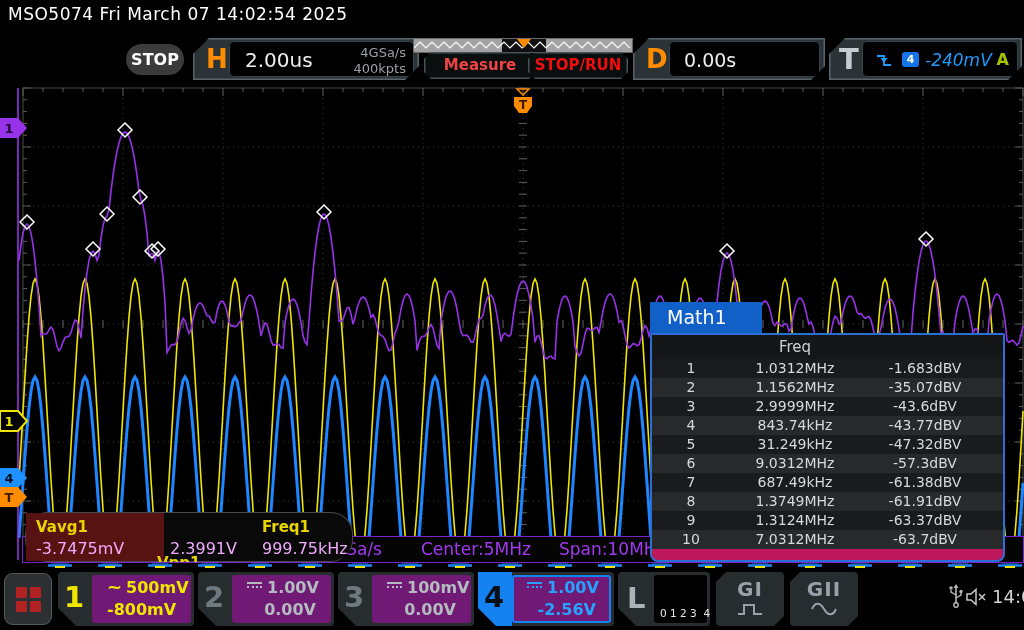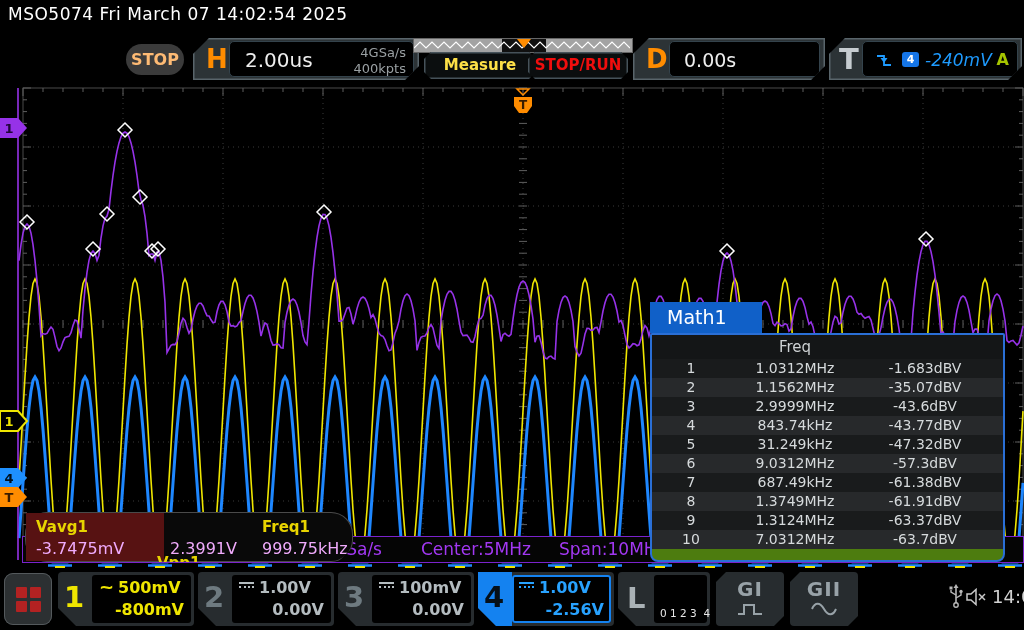--- a/index.html
+++ b/index.html
@@ -5,21 +5,21 @@
   html,body{margin:0;padding:0;background:#000;}
   body{width:1024px;height:630px;position:relative;overflow:hidden;
        font-family:"DejaVu Sans","Liberation Sans",sans-serif;}
   
   .titlebar{position:absolute;left:8px;top:4px;color:#fff;font-size:17px;letter-spacing:.5px;z-index:5;}
   
   .header{position:absolute;left:0;top:30px;width:1024px;height:56px;z-index:5;}
   .logo{position:absolute;left:10px;top:10px;font-family:"DejaVu Serif","Liberation Serif",serif;
         font-weight:bold;font-size:31px;color:#1666c8;letter-spacing:1px;}
   .stopbadge{position:absolute;left:126px;top:14px;width:58px;height:31px;background:#3b3b3b;
-        border-radius:16px;color:#fdba74;font-weight:bold;font-size:16px;text-align:center;line-height:31px;}
+        border-radius:16px;color:#ffffff;font-weight:bold;font-size:16px;text-align:center;line-height:31px;}
   .panel{position:absolute;background:#2c3336;height:42px;top:8px;
         clip-path:polygon(16px 0,100% 0,100% calc(100% - 14px),calc(100% - 14px) 100%,0 100%,0 16px);
         box-shadow:inset 0 0 0 1.5px #59656b;}
   .hpanel{left:193px;width:226px;}
   .dpanel{left:633px;width:192px;}
   .tpanel{left:829px;width:193px;}
   .plabel{position:absolute;font-weight:bold;}
   .orange{color:#ff8c00;}
   .lcd{position:absolute;background:#000;border:1px solid #34434c;border-radius:5px;top:3px;bottom:3px;}
   .hlcd{left:36px;right:5px;}
@@ -28,61 +28,61 @@
   .dlcd{left:36px;right:5px;}
   .dval{position:absolute;left:14px;top:7px;color:#eee;font-size:19px;}
   .tlcd{left:33px;right:4px;}
   .trigbadge{position:absolute;left:39px;top:10px;width:17px;height:15px;background:#1575e8;border-radius:3px;
         color:#fff;font-size:11px;font-weight:bold;text-align:center;line-height:15px;}
   .triglevel{position:absolute;left:62px;top:8px;color:#1e9bff;font-size:17px;font-style:italic;}
   .trigmode{position:absolute;right:8px;top:8px;color:#a5c400;font-size:16px;font-weight:bold;}
   .btn{position:absolute;top:22px;height:27px;background:#0b0e0f;border-radius:5px;
        box-shadow:inset 0 0 0 1.5px #46525a;text-align:center;font-weight:bold;font-size:15px;
        clip-path:polygon(7px 0,calc(100% - 7px) 0,100% 7px,100% calc(100% - 7px),calc(100% - 7px) 100%,7px 100%,0 calc(100% - 7px),0 7px);}
-  .measure{left:424px;width:112px;color:#fde047;line-height:27px;}
+  .measure{left:424px;width:112px;color:#ef4444;line-height:27px;}
   .stoprun{left:528px;width:100px;color:#f00e0e;line-height:27px;}
   .posbar{position:absolute;left:413px;top:8px;width:218px;height:13px;background:#a3a3a3;border:1px solid #666;}
   .poswin{position:absolute;left:88px;top:0;width:44px;height:13px;background:#101010;}
   .postri{position:absolute;left:103px;top:0;width:0;height:0;border-left:7px solid transparent;
         border-right:7px solid transparent;border-top:9px solid #ff8c00;}
   
   .fftbar{position:absolute;left:22px;top:536px;width:1000px;height:25px;background:#050505;
         border:1px solid #7a22cc;z-index:2;color:#a238f2;font-size:17px;}
   .fftbar span{position:absolute;top:2px;}
   .fs1{left:310px;} .fs2{left:398px;} .fs3{left:536px;}
   
   .measbox{position:absolute;left:25px;top:512px;width:328px;height:50px;background:#090909;z-index:3;
         box-shadow:inset 0 0 0 1px #4a4a4a;
         clip-path:polygon(0 0,100% 0,100% calc(100% - 15px),calc(100% - 15px) 100%,0 100%);border-radius:22px;}
   .mhl{position:absolute;left:1px;top:1px;width:138px;height:48px;background:#571212;}
   .mlabel{position:absolute;top:6px;color:#e8d400;font-size:15px;font-weight:bold;}
   .mvalue{position:absolute;top:27px;color:#f0abfc;font-size:16px;}
   
   .mathtab{position:absolute;left:650px;top:302px;width:112px;height:31px;background:#1060c8;z-index:4;
         color:#fff;font-size:19px;line-height:31px;padding-left:17px;box-sizing:border-box;}
-  .mathbody{position:absolute;left:650px;top:333px;width:355px;height:229px;background:#4d7c0f;z-index:4;
+  .mathbody{position:absolute;left:650px;top:333px;width:355px;height:229px;background:#be185d;z-index:4;
         border:2px solid #2a6fd6;border-radius:2px 2px 8px 8px;box-sizing:border-box;overflow:hidden;}
   .mrow{display:flex;height:19px;line-height:19px;color:#d6dadc;font-size:14px;}
   .mhead{height:24px;line-height:24px;background:#141617;color:#cdd1d3;font-size:15px;}
   .c-idx{width:78px;text-align:center;}
   .c-freq{width:130px;text-align:center;}
   .c-amp{width:130px;text-align:center;}
   #mrows .mrow:nth-child(odd){background:#191b1c;}
   #mrows .mrow:nth-child(even){background:#27292b;}
   
   .bottombar{position:absolute;left:0;top:568px;width:1024px;height:62px;background:#000;z-index:5;}
   .menutile{position:absolute;left:4px;top:5px;width:48px;height:52px;background:#2c3032;border-radius:9px;
         box-shadow:inset 0 0 0 1px #54595c;}
   .menugrid{position:absolute;left:12px;top:14px;display:grid;grid-template-columns:11px 11px;gap:3px;}
   .menugrid i{width:11px;height:11px;background:#b32222;border-radius:1px;}
   .chpanel{position:absolute;top:4px;width:136px;height:54px;background:#272c2f;border-radius:4px;
         clip-path:polygon(0 0,100% 0,100% 100%,18px 100%,0 calc(100% - 18px));}
   .chtab{position:absolute;left:0;top:0;width:34px;height:100%;}
   .chnum{position:absolute;left:0;top:8px;width:32px;text-align:center;font-size:29px;font-weight:bold;}
-  .chbody{position:absolute;left:34px;top:3px;right:3px;bottom:3px;background:#000000;border-radius:3px;padding:3px 7px;box-sizing:border-box;}
+  .chbody{position:absolute;left:34px;top:3px;right:3px;bottom:3px;background:#701a75;border-radius:3px;padding:3px 15px;box-sizing:border-box;}
   .chrow1{font-size:16px;font-weight:bold;white-space:nowrap;}
   .chrow2{font-size:16px;font-weight:bold;text-align:right;margin-top:3px;}
   .ch1{left:58px;} .ch2{left:198px;} .ch3{left:338px;} .ch4{left:478px;}
   .ch1 .chnum,.ch1 .chbody{color:#efe600;}
   .ch2 .chnum,.ch3 .chnum{color:#6e7a80;}
   .ch2 .chbody,.ch3 .chbody{color:#b4bcc0;}
   .ch4 .chtab{background:#1482f0;}
   .ch4 .chnum{color:#061018;}
   .ch4 .chbody{color:#28a2ff;box-shadow:inset 0 0 0 2px #1482f0;}
   .coupl{display:inline-block;margin-right:4px;font-size:18px;line-height:12px;}

